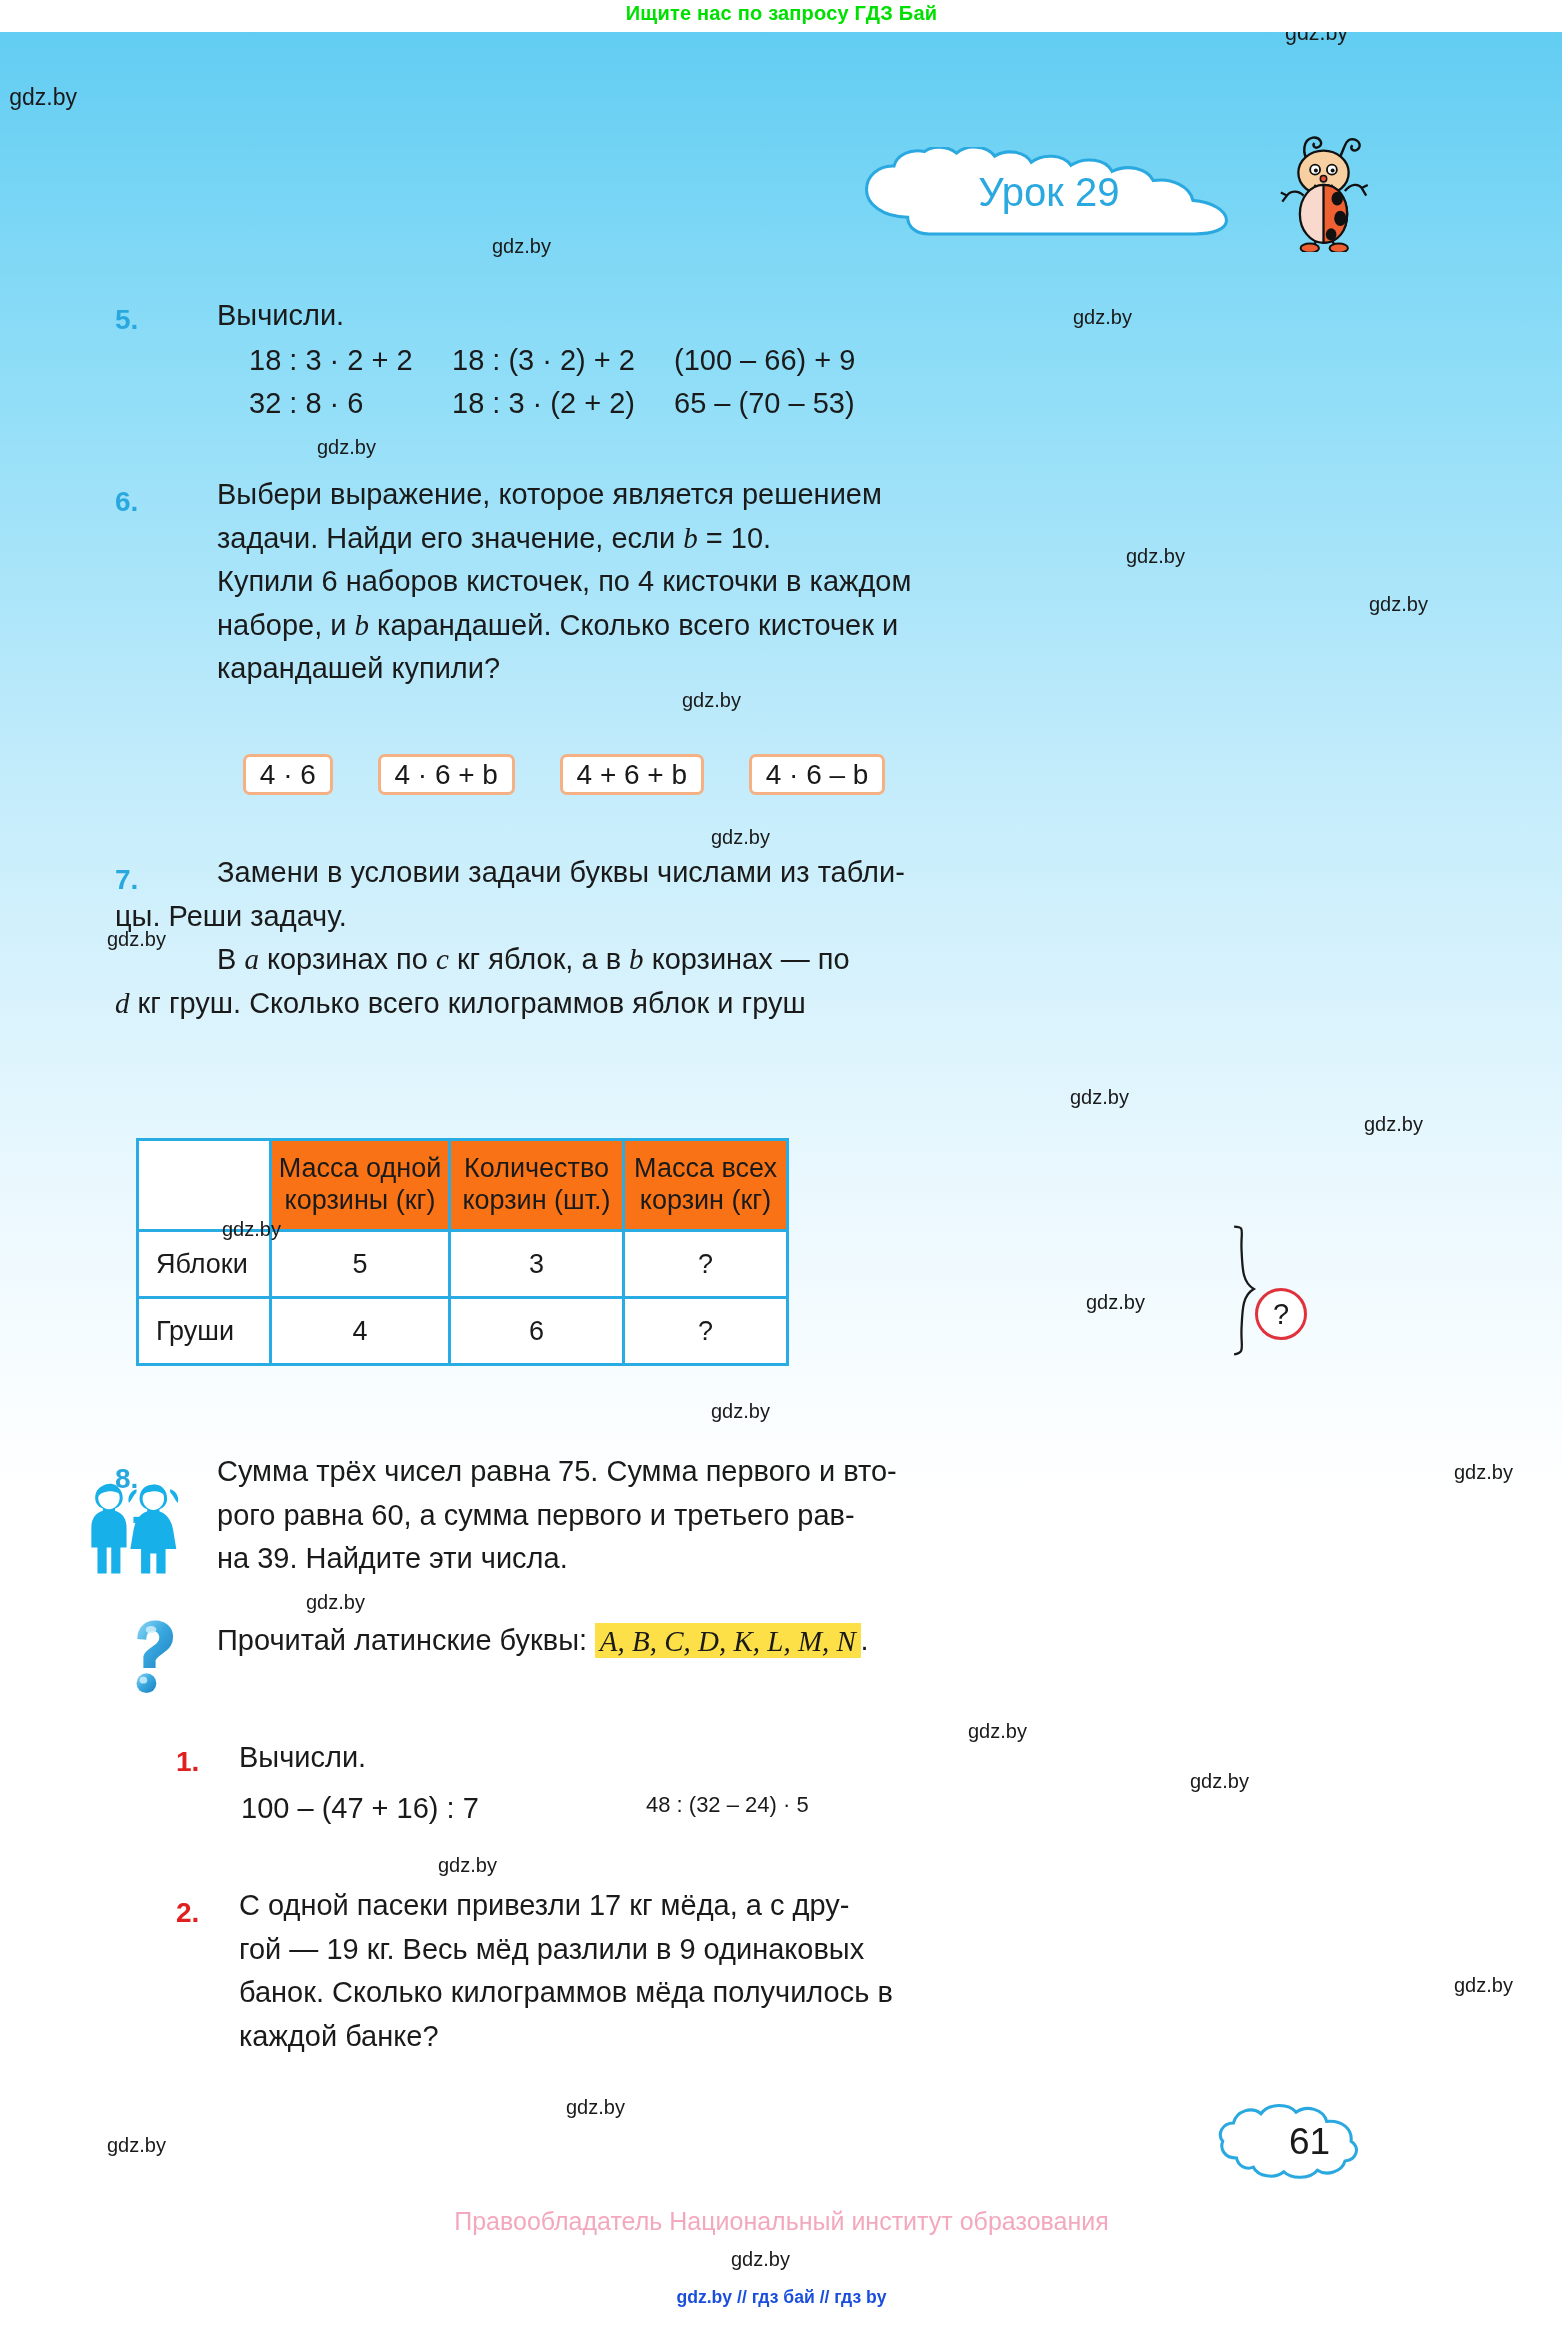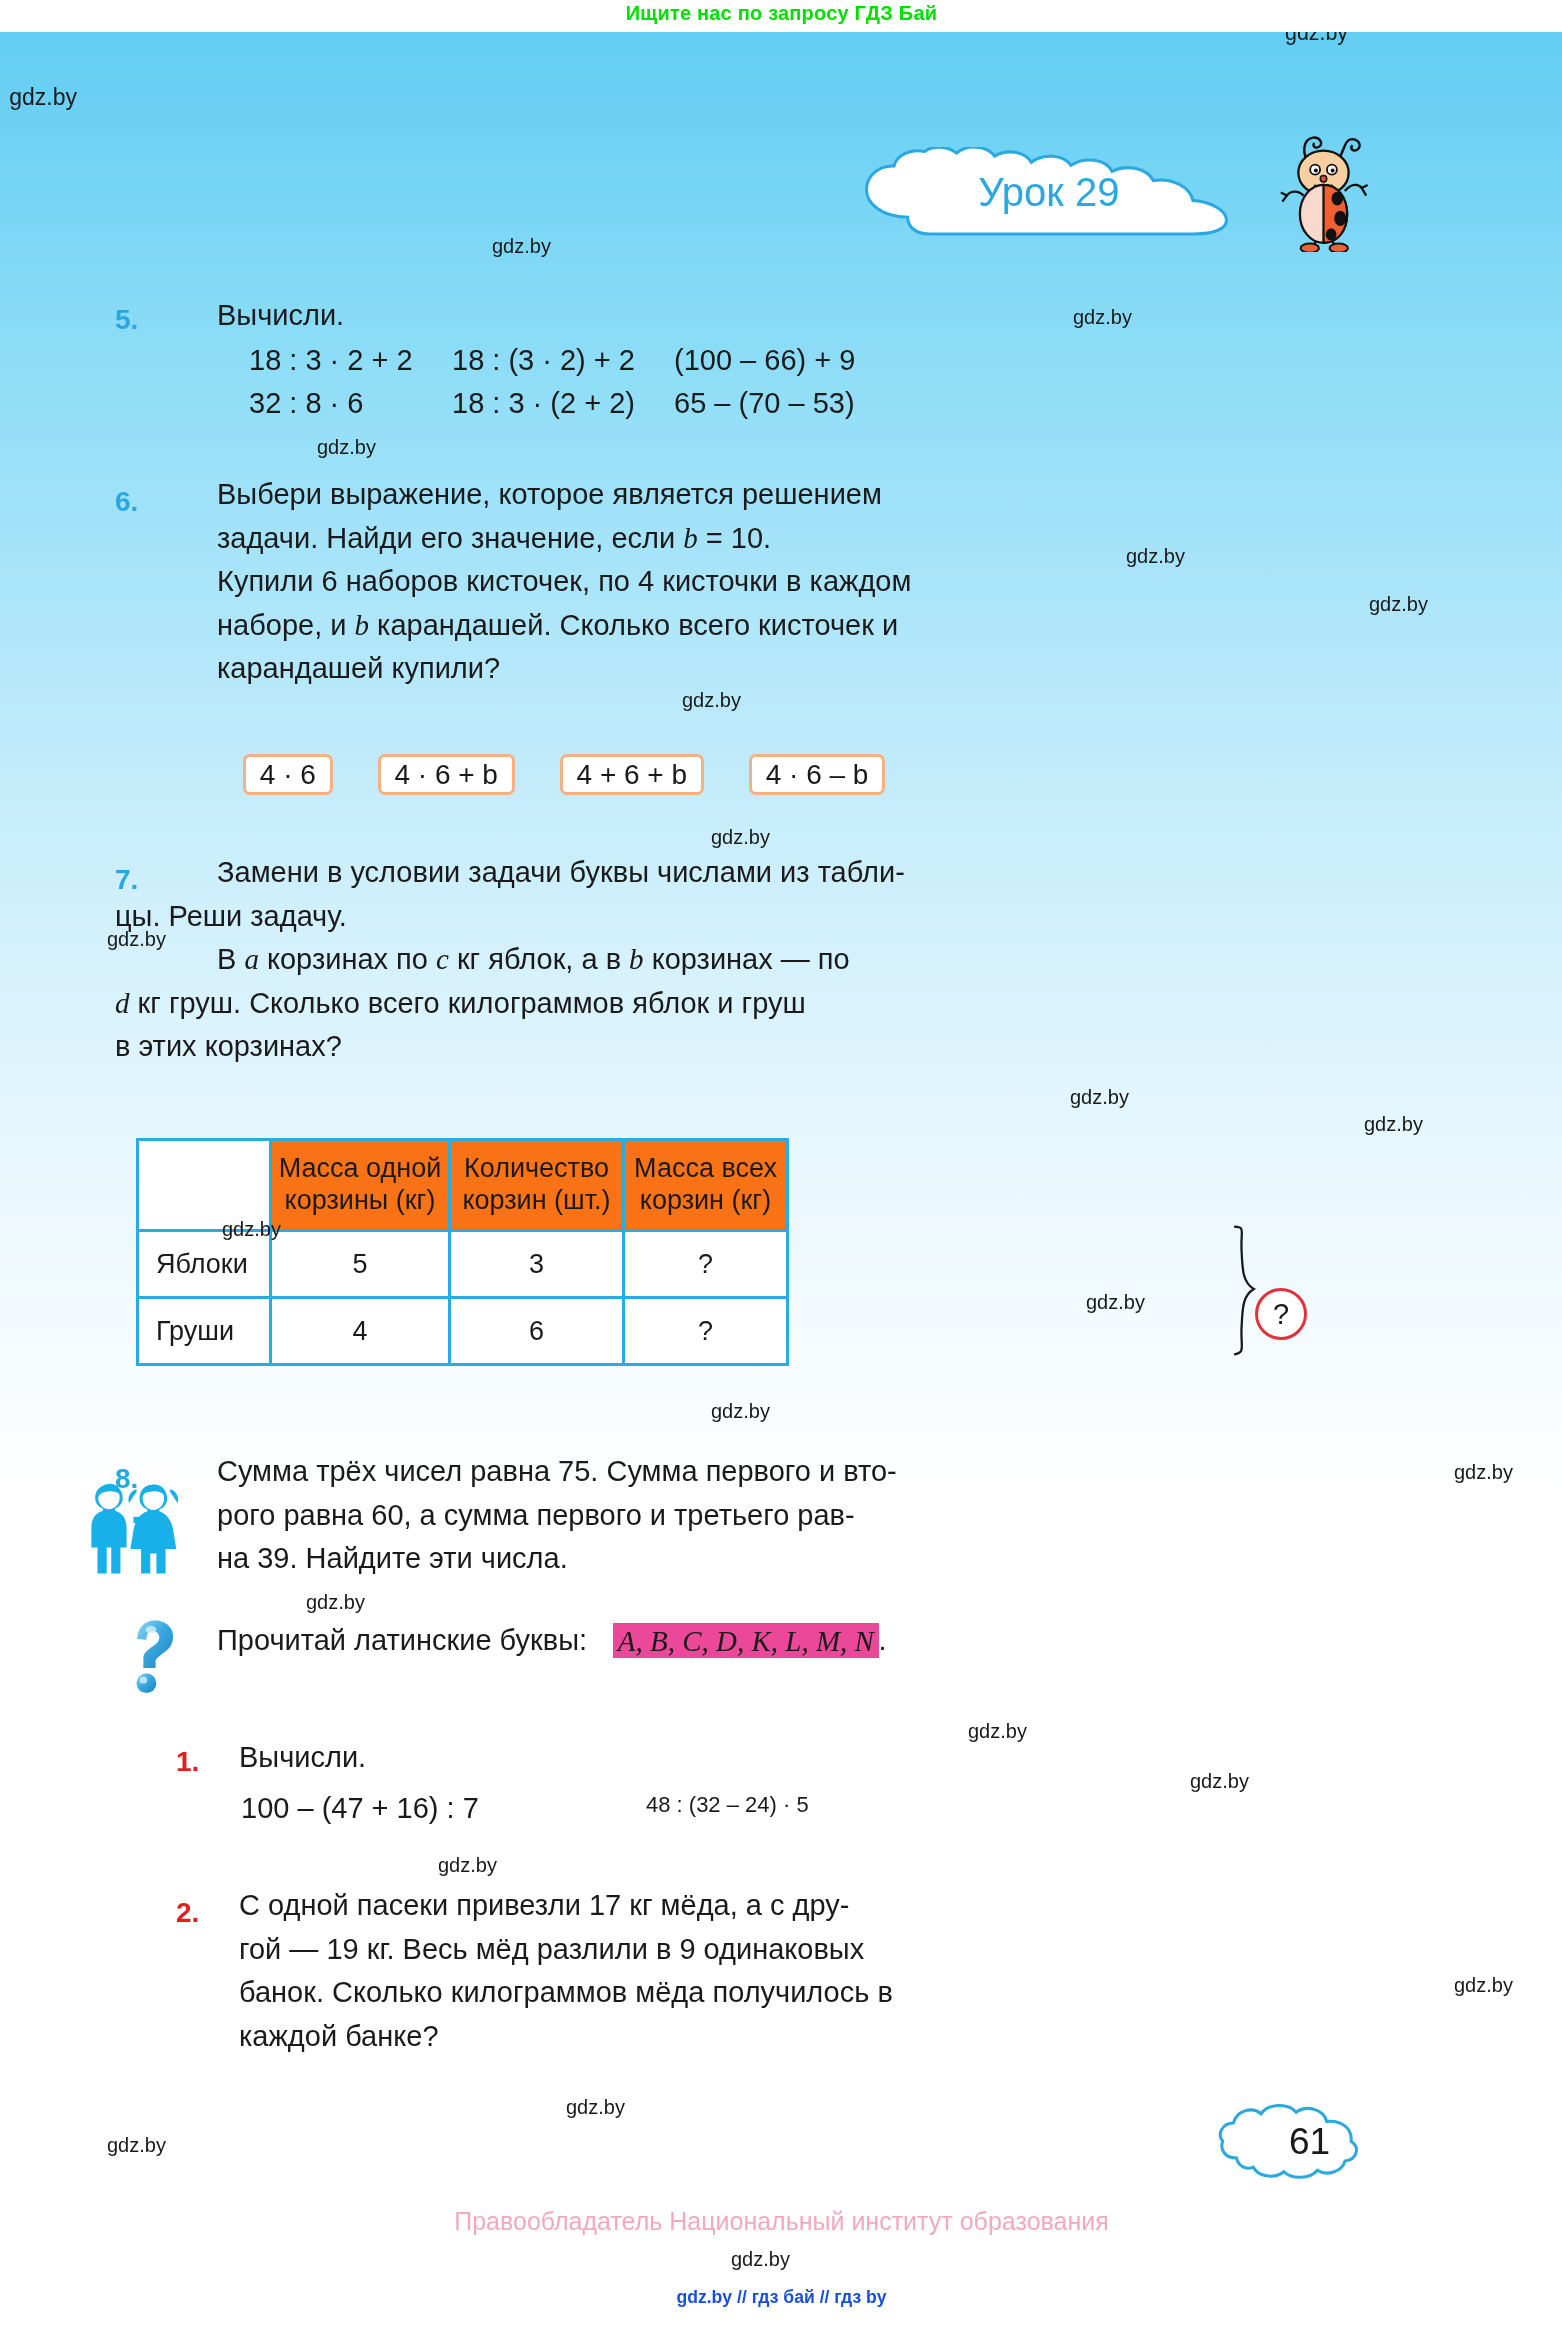--- a/index.html
+++ b/index.html
@@ -115,23 +115,23 @@
     display: flex; align-items: center; justify-content: center;
     font-size: 29px; color: #1a1a1a;
   }
 
   
   #kids-icon { position: absolute; left: 86px; top: 1477px; width: 101px; height: 98px; z-index: 22; }
   #qmark-icon { position: absolute; left: 122px; top: 1616px; width: 58px; height: 84px; z-index: 22; }
 
   
   #latin-hl {
-    background: #ec4899;
+    background: #fde047;
     padding: 1.5px 4.6px;
-    font-family: "Liberation Serif", serif; font-style: italic; margin-left: 18px;
+    font-family: "Liberation Serif", serif; font-style: italic;
   }
 
   
   #hw-border { position: absolute; left: 129px; top: 1720px; width: 635px; height: 444px; z-index: 14; }
 
   
   #page-cloud { position: absolute; left: 1215px; top: 2100px; width: 153px; height: 84px; z-index: 22; }
   #page-cloud .num {
     position: absolute; left: 18px; top: 0; width: 153px; height: 84px;
     display: flex; align-items: center; justify-content: center;
@@ -272,21 +272,20 @@
   <div class="ex-num" style="left:0; top:6.1px;">7.</div>
   <div class="ex-body" style="position:absolute; left:102px; top:0;">
     <div class="line" style="margin-bottom:14.5px;">Замени в условии задачи буквы числами из табли-</div>
     <div class="line" style="margin-bottom:14.5px; margin-left:-102px;">цы. Реши задачу.</div>
     <div class="line" style="margin-bottom:14.5px;">
       <span>В </span><span class="it">a</span><span> корзинах по </span><span class="it">c</span><span> кг яблок, а в </span><span class="it">b</span><span> корзинах — по</span>
     </div>
     <div class="line" style="margin-bottom:14.5px; margin-left:-102px;">
       <span class="it">d</span><span> кг груш. Сколько всего килограммов яблок и груш</span>
     </div>
-    <div class="line" style="margin-left:-102px;">в этих корзинах?</div>
   </div>
 </div>
 
 <table id="ex7-table">
   <thead>
     <tr>
       <th class="col-a blank"></th>
       <th class="col-b">
         <div>Масса одной</div>
         <div>корзины (кг)</div>

